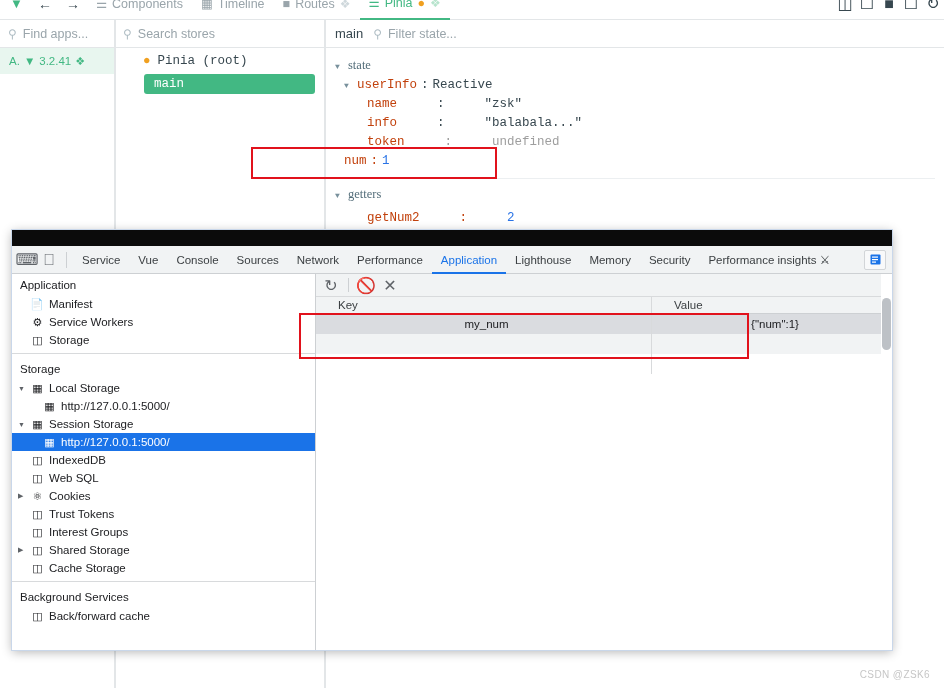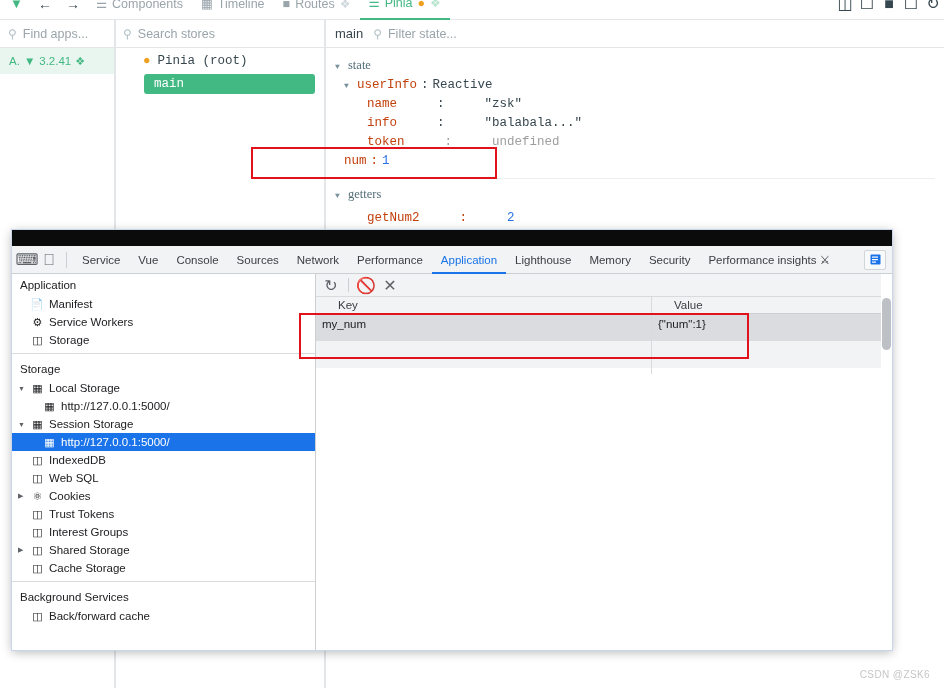--- a/index.html
+++ b/index.html
@@ -157,21 +157,21 @@
     padding: 0 4px; line-height: 15px;
   }
   .cdt-vrule { width: 1px; height: 14px; background: #cdd0d3; margin: 0 2px; }
   .cdt-ico-btn { width: 18px; height: 18px; display: flex; align-items: center; justify-content: center; color: #5f6368; }
 
   .cdt-table { flex: 1; font-size: 11.5px; color: #202124; position: relative; }
   .cdt-thead { display: flex; height: 17px; background: #f1f3f4; border-bottom: 1px solid #cdd0d3; }
   .cdt-th { padding-left: 22px; line-height: 17px; font-weight: normal; color: #3c4043; }
   .cdt-th.key { width: 336px; border-right: 1px solid #d8dadc; }
   .cdt-th.val { flex: 1; }
-  .cdt-trow { display: flex; height: 27px; }
+  .cdt-trow { display: flex; height: 20px; text-align: center; }
   .cdt-trow.r0 { background: #dadce0; }
   .cdt-trow.r1 { background: #f1f3f4; }
   .cdt-trow.r2 { background: #fff; }
   .cdt-td { padding-left: 6px; line-height: 20px; }
   .cdt-td.key { width: 336px; border-right: 1px solid #d8dadc; }
   .cdt-td.val { flex: 1; }
   .cdt-table-fill { position: absolute; left: 0; right: 0; top: 77px; bottom: 0; background: #fff; }
 
   .cdt-scroll-track {
     position: absolute; right: 0; top: 0; width: 11px; height: 376px;

